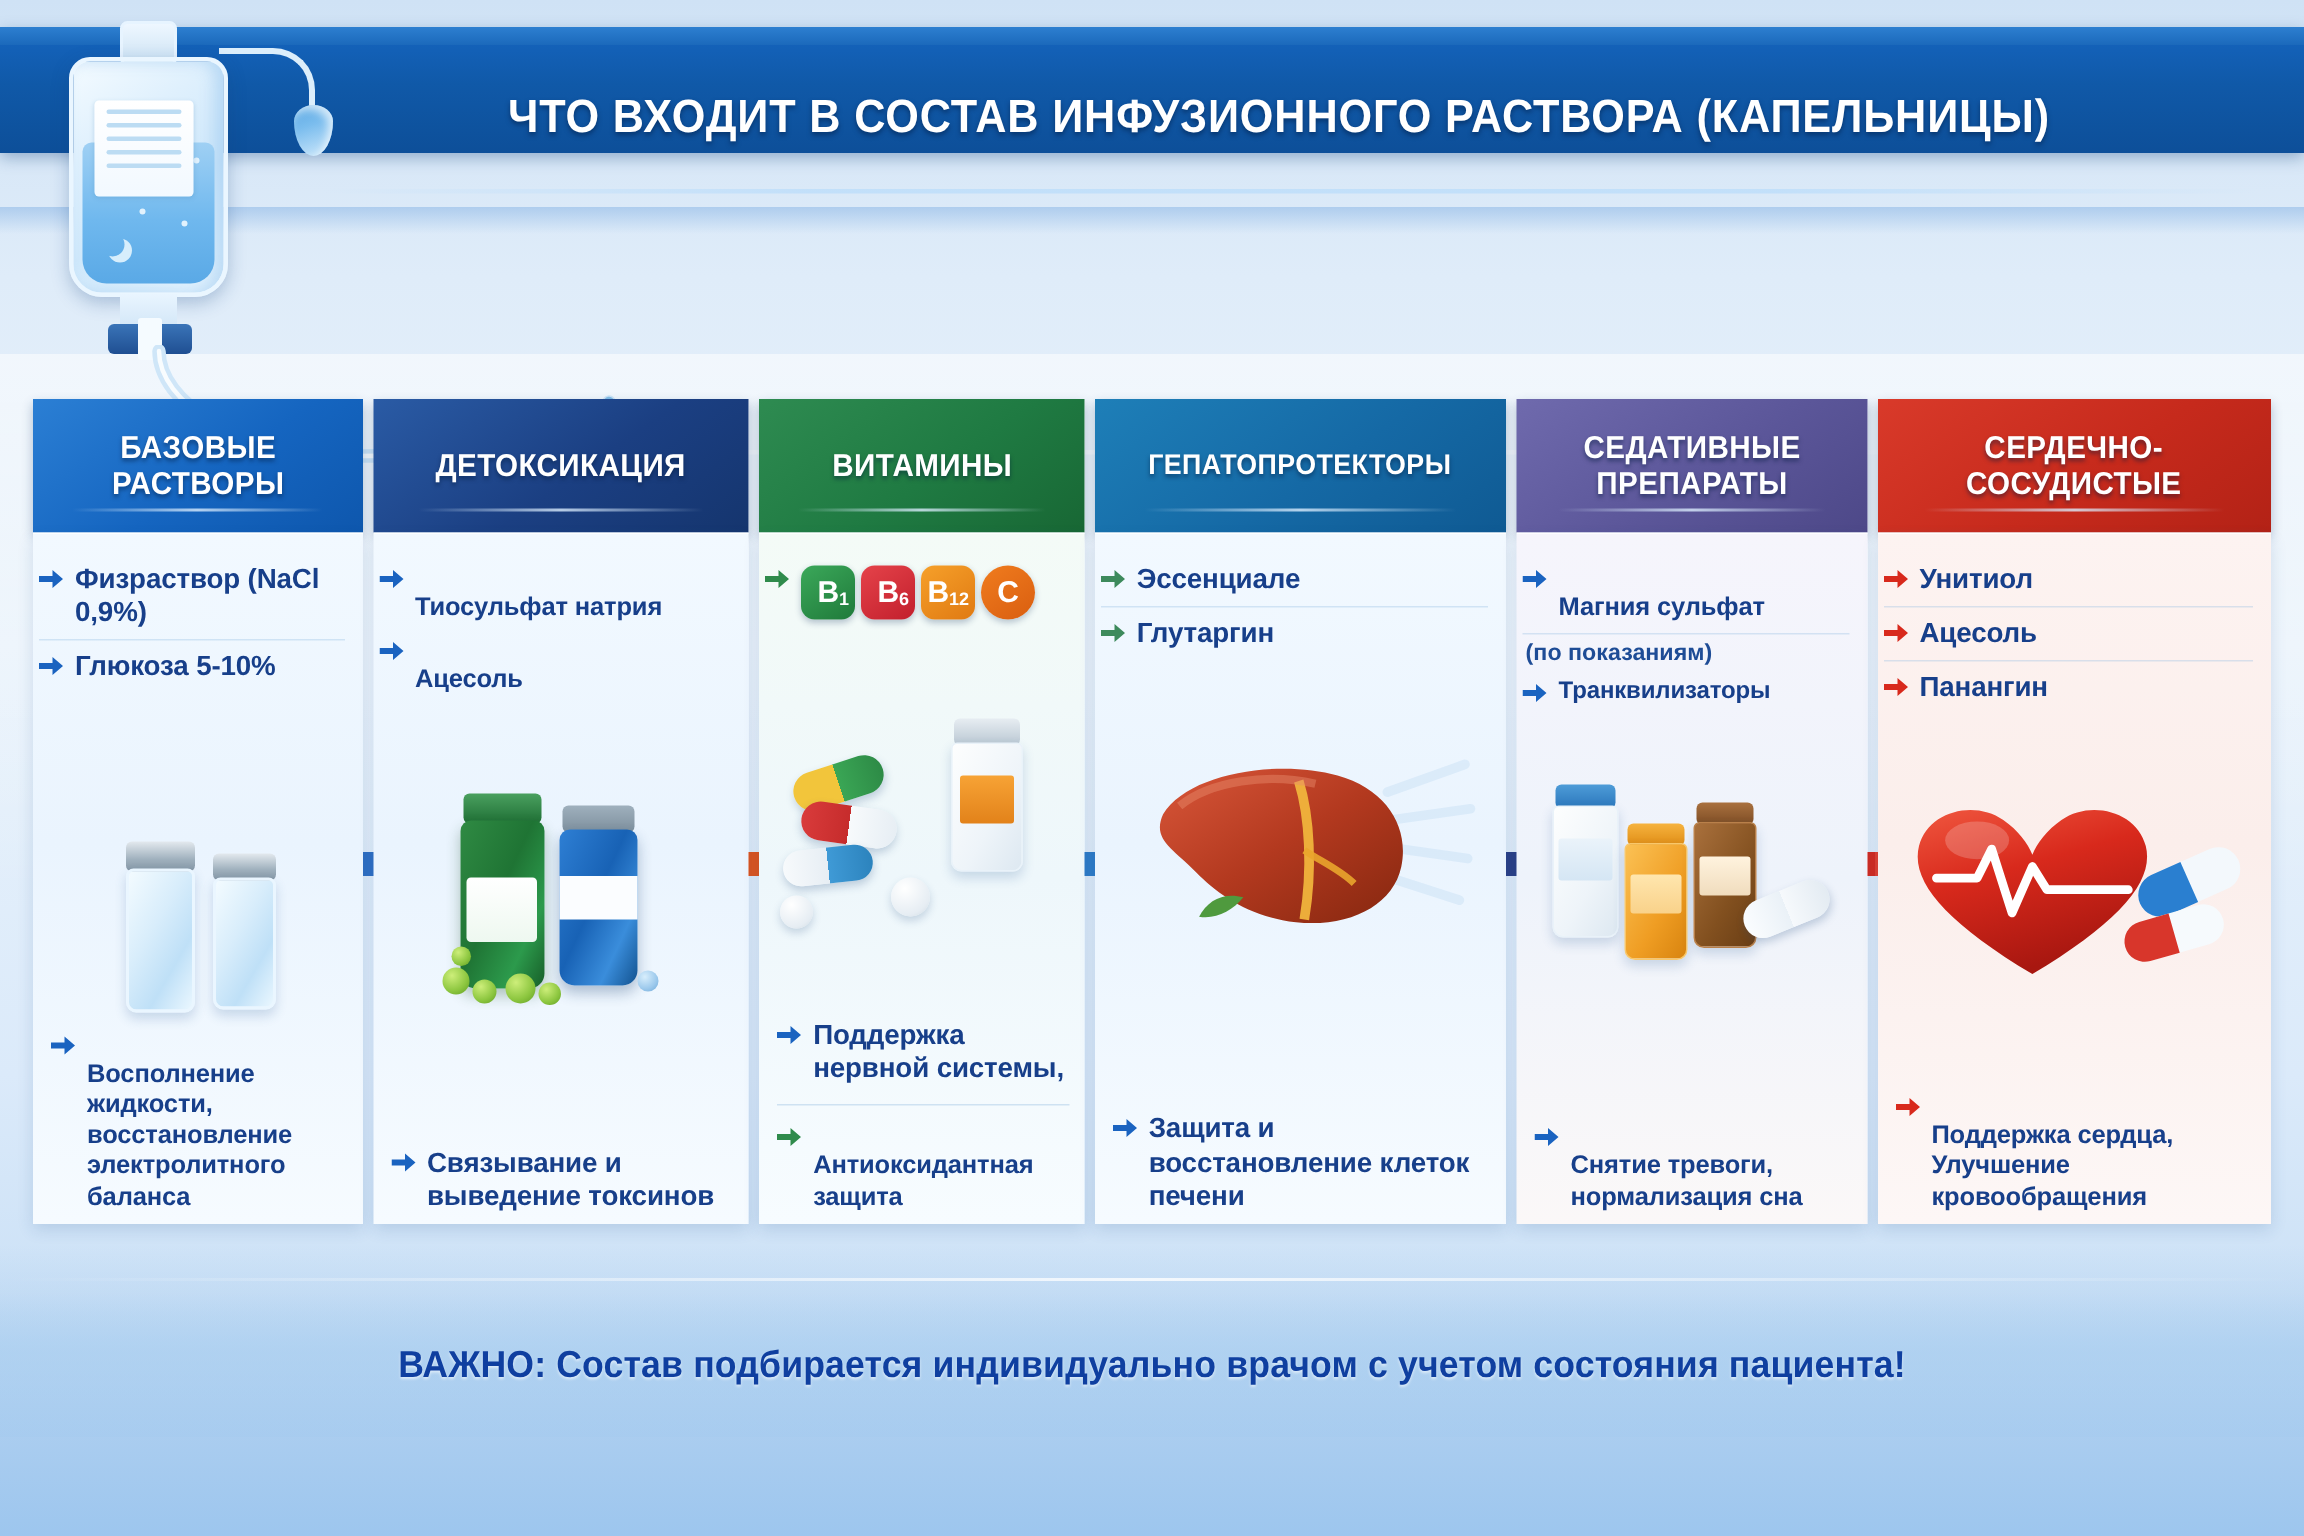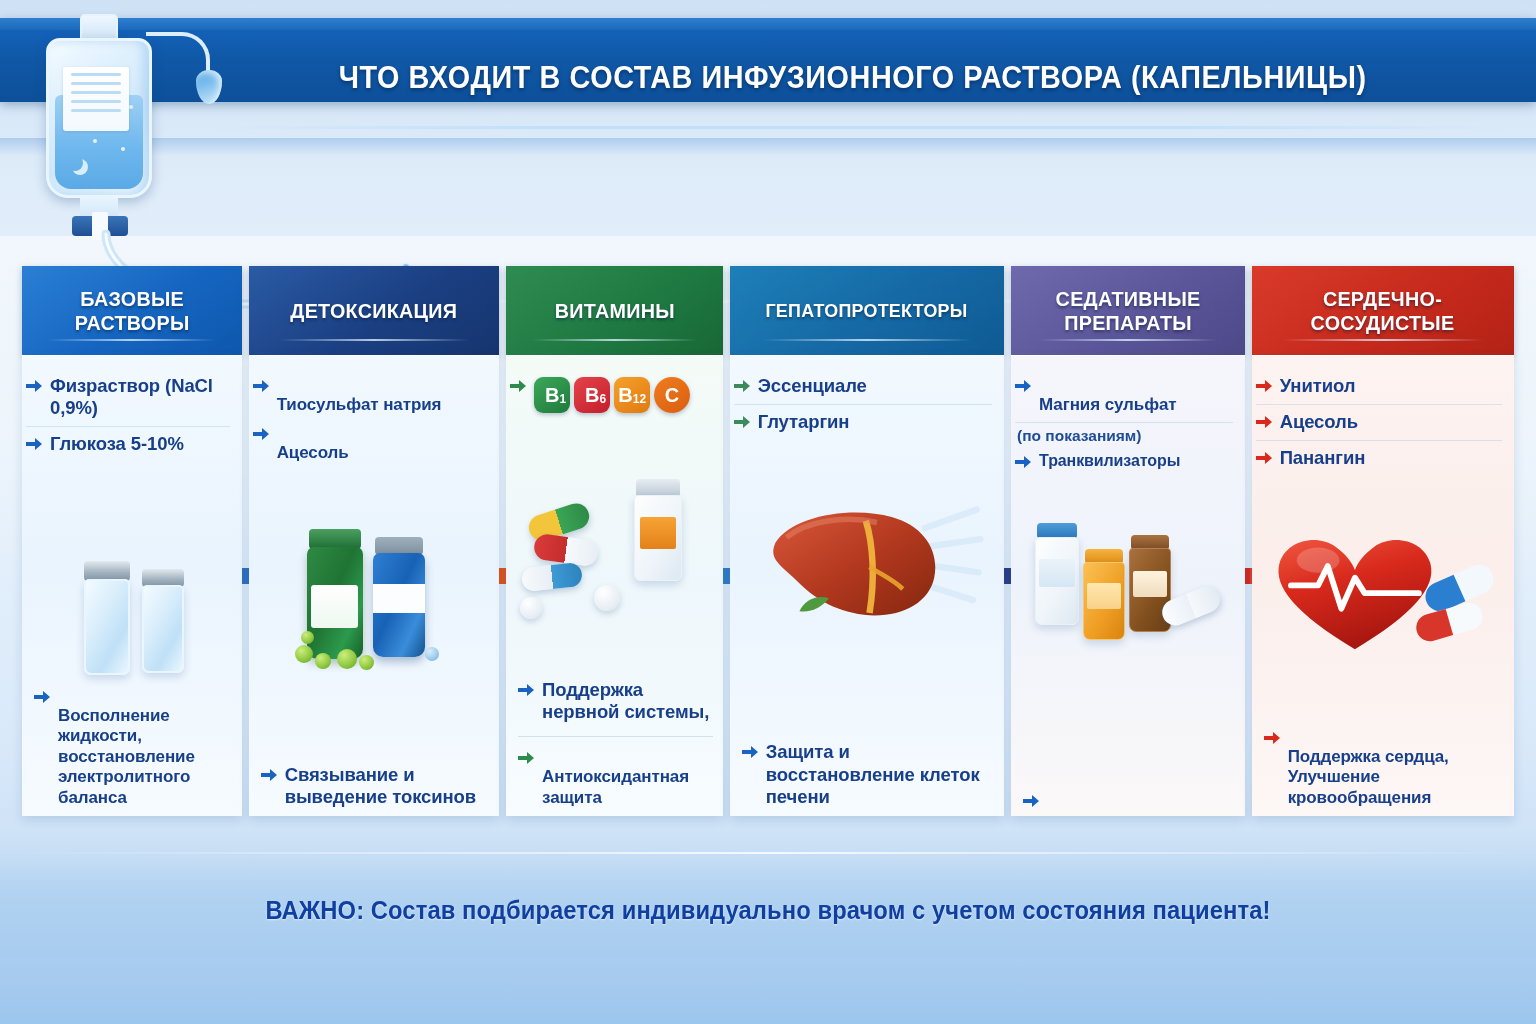--- a/index.html
+++ b/index.html
@@ -585,20 +585,21 @@
         <div style="position:absolute;left:122px;top:48px;width:34px;height:26px;background:linear-gradient(180deg,#fff3de,#f0dcbd);border-radius:2px;"></div>
 
         <div class="cap-pill" style="left:150px;top:70px;width:60px;height:26px;transform:rotate(-22deg);background:linear-gradient(90deg,#fbfdff 0%,#eaf1f7 50%,#f6f9fc 50%,#e3ebf2 100%);"></div>
       </div>
 
       <div class="outcome">
         <div class="item no-rule">
           <svg class="arrow-g" viewBox="0 0 17 14">
               <path d="M0 5h9V1l7 6-7 6V9H0z" fill="#1a63c0"></path>
             </svg>
+          <div class="txt sm">Снятие тревоги, нормализация сна</div>
         </div>
       </div>
     </div>
   </div>
 
   <div class="col c6">
     <div class="col-head h-red">
       <span><span>СЕРДЕЧНО-</span><br>
             <span>СОСУДИСТЫЕ</span></span>
     </div>

